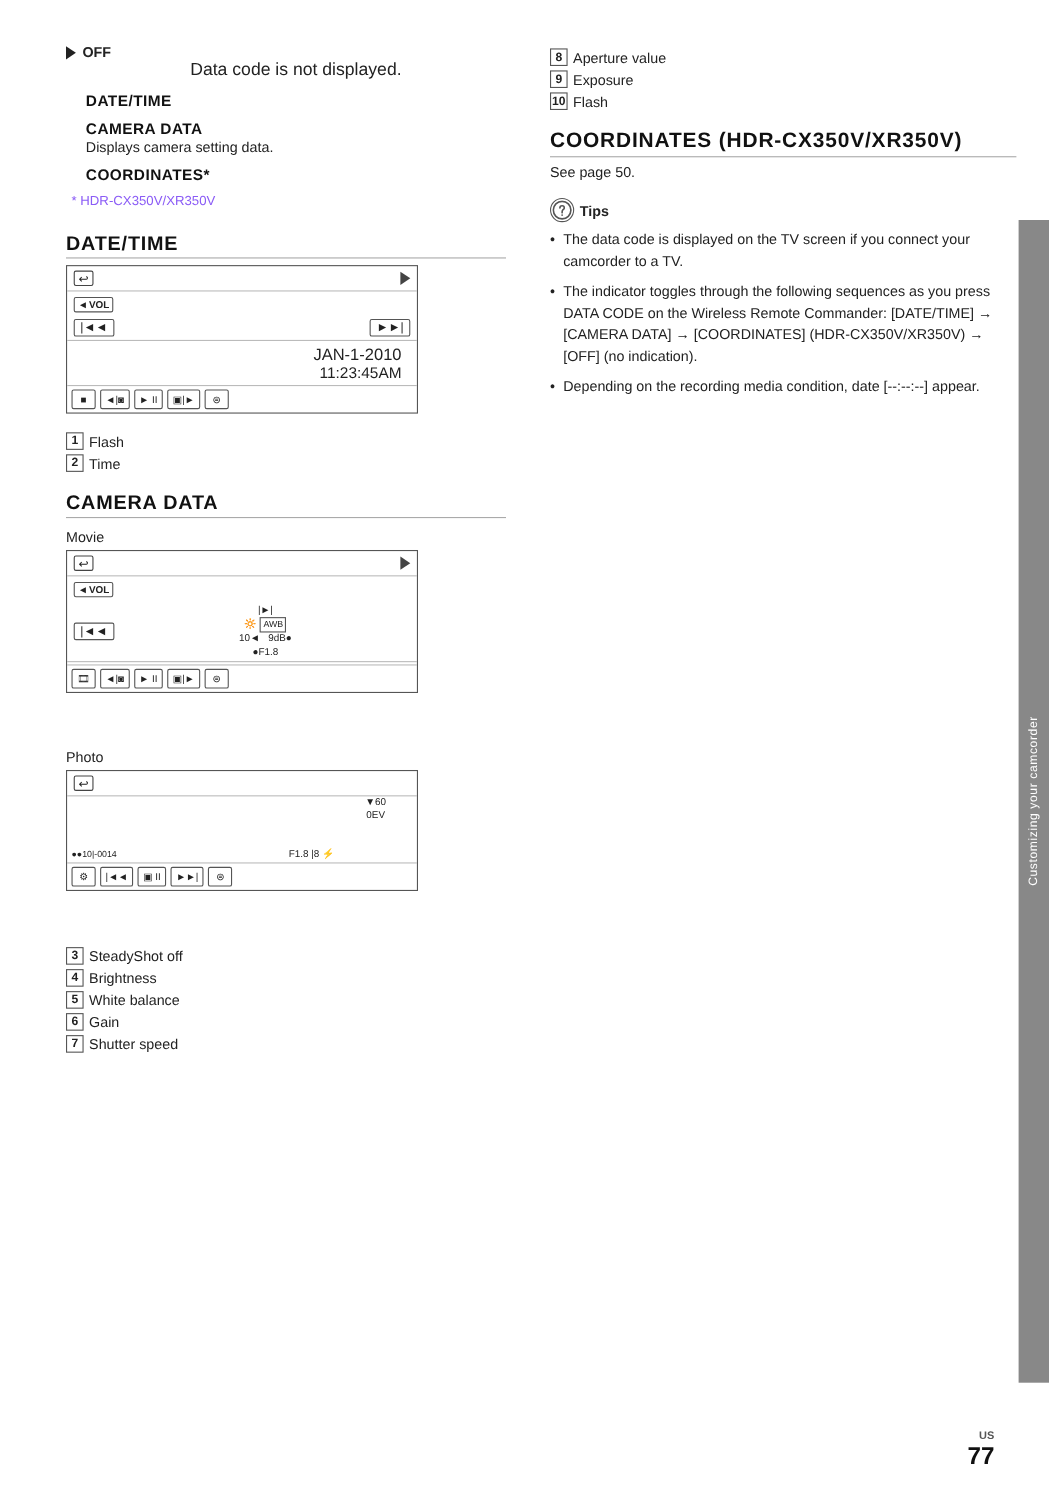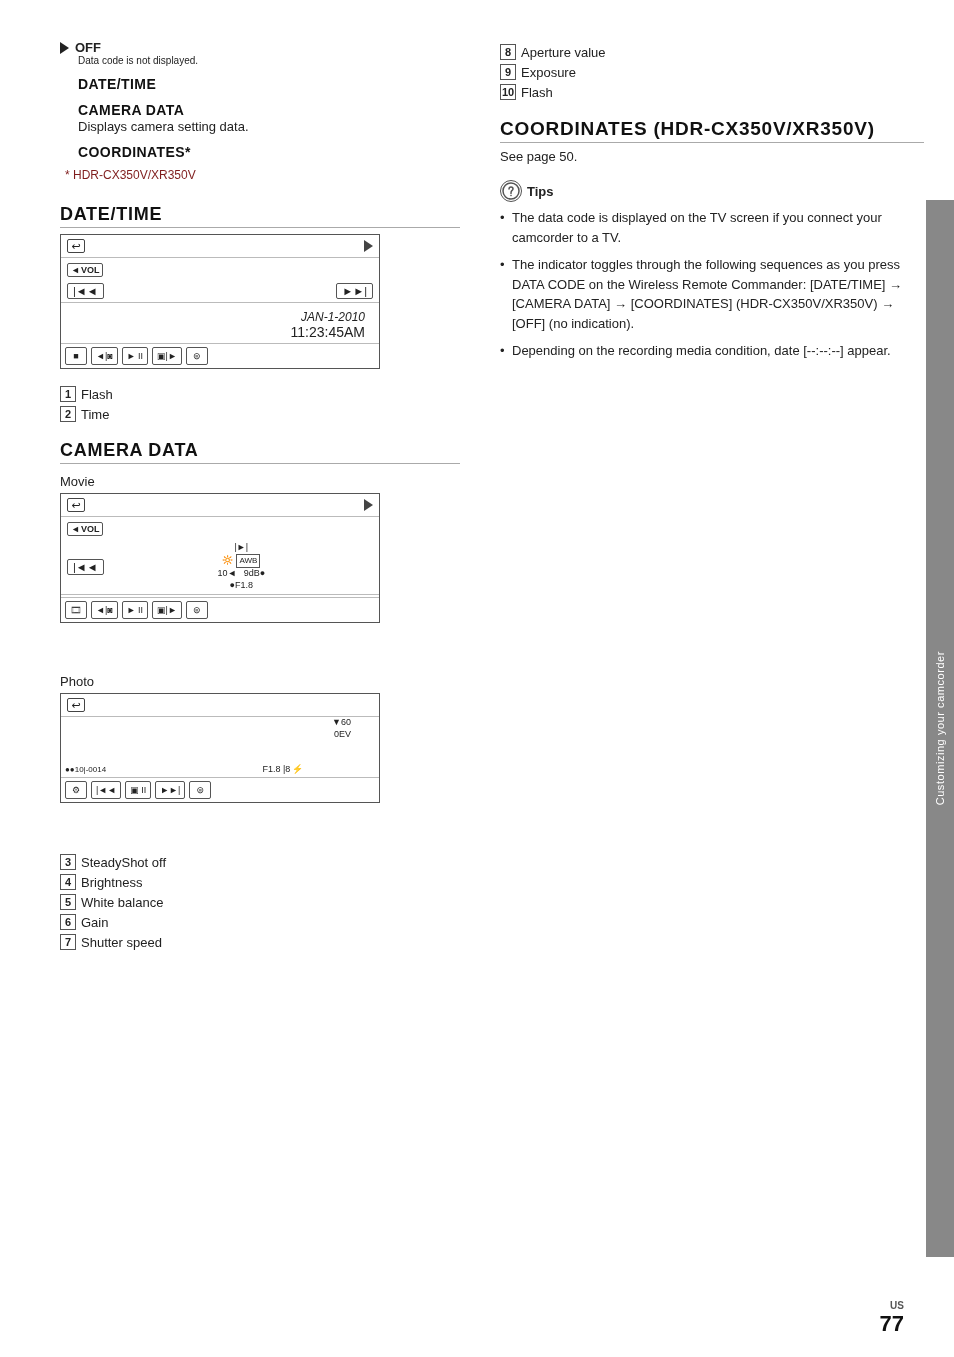--- a/index.html
+++ b/index.html
@@ -23,37 +23,38 @@
       padding-right: 20px;
     }
     .right-column {
       flex: 1;
       padding-left: 20px;
     }
 
     
     .off-section {
       margin-bottom: 10px;
+      text-align: center;
     }
     .off-label {
       display: flex;
       align-items: center;
       gap: 6px;
       font-weight: bold;
       font-size: 13px;
     }
     .triangle-right {
       width: 0; height: 0;
       border-top: 6px solid transparent;
       border-bottom: 6px solid transparent;
       border-left: 9px solid #222;
       display: inline-block;
     }
     .off-desc {
-      font-size: 10px;
+      font-size: 16px;
       margin-left: 18px;
       color: #222;
     }
 
     
     .sub-item {
       margin-top: 10px;
       margin-left: 18px;
     }
     .sub-item-title {
@@ -65,21 +66,21 @@
     .sub-item-desc {
       font-size: 13px;
       color: #222;
       margin-top: 1px;
     }
 
     .footnote {
       font-size: 12px;
       margin-top: 8px;
       margin-left: 5px;
-      color: #7f1d1d;
+      color: #8b5cf6;
     }
 
     
     .section-heading {
       font-size: 18px;
       font-weight: bold;
       letter-spacing: 0.04em;
       color: #111;
       border-bottom: 1px solid #aaa;
       padding-bottom: 2px;
@@ -319,21 +320,21 @@
               <span style="font-size:9px;font-weight:bold;">VOL</span>
           </div>
         </div>
 
         <div class="cam-nav">
           <div class="nav-prev">|◄◄</div>
           <div style="flex:1;"></div>
           <div class="nav-next">►►|</div>
 
           <div style="position:absolute; right:14px; bottom:28px; font-size:10px; text-align:right;">
-            <span style="font-size:12px;font-style:italic;">JAN-1-2010</span><br>
+            <span style="font-size:15px;">JAN-1-2010</span><br>
             <span style="font-size:14px;">11:23:45AM</span>
           </div>
 
         </div>
 
         <div class="cam-bottom">
           <div class="ctrl-btn">■</div>
           <div class="ctrl-btn">◄|◙</div>
           <div class="ctrl-btn">► II</div>
           <div class="ctrl-btn">▣|►</div>
@@ -412,21 +413,21 @@
     
     <div class="cam-wrapper">
       <div class="cam-interface cam-photo-mode" style="height:110px; width:320px;">
 
         <div class="cam-top">
           <div class="cam-undo" style="font-size:11px;">↩</div>
         </div>
 
         <div style="position:relative; height:55px; padding:4px 6px;">
 
-          <div style="position:absolute; right:28px; top:0; font-size:9px; text-align:right; line-height:1.3;">
+          <div style="position:absolute; right:28px; top:0; font-size:9px; text-align:center; line-height:1.3;">
             <div>▼60</div>
             <div>0EV</div>
           </div>
 
           <div style="position:absolute; right:75px; bottom:-2px; font-size:9px;">
             <span>F1.8</span>
             <span>|8</span>
             <span>⚡</span>
           </div>
 

